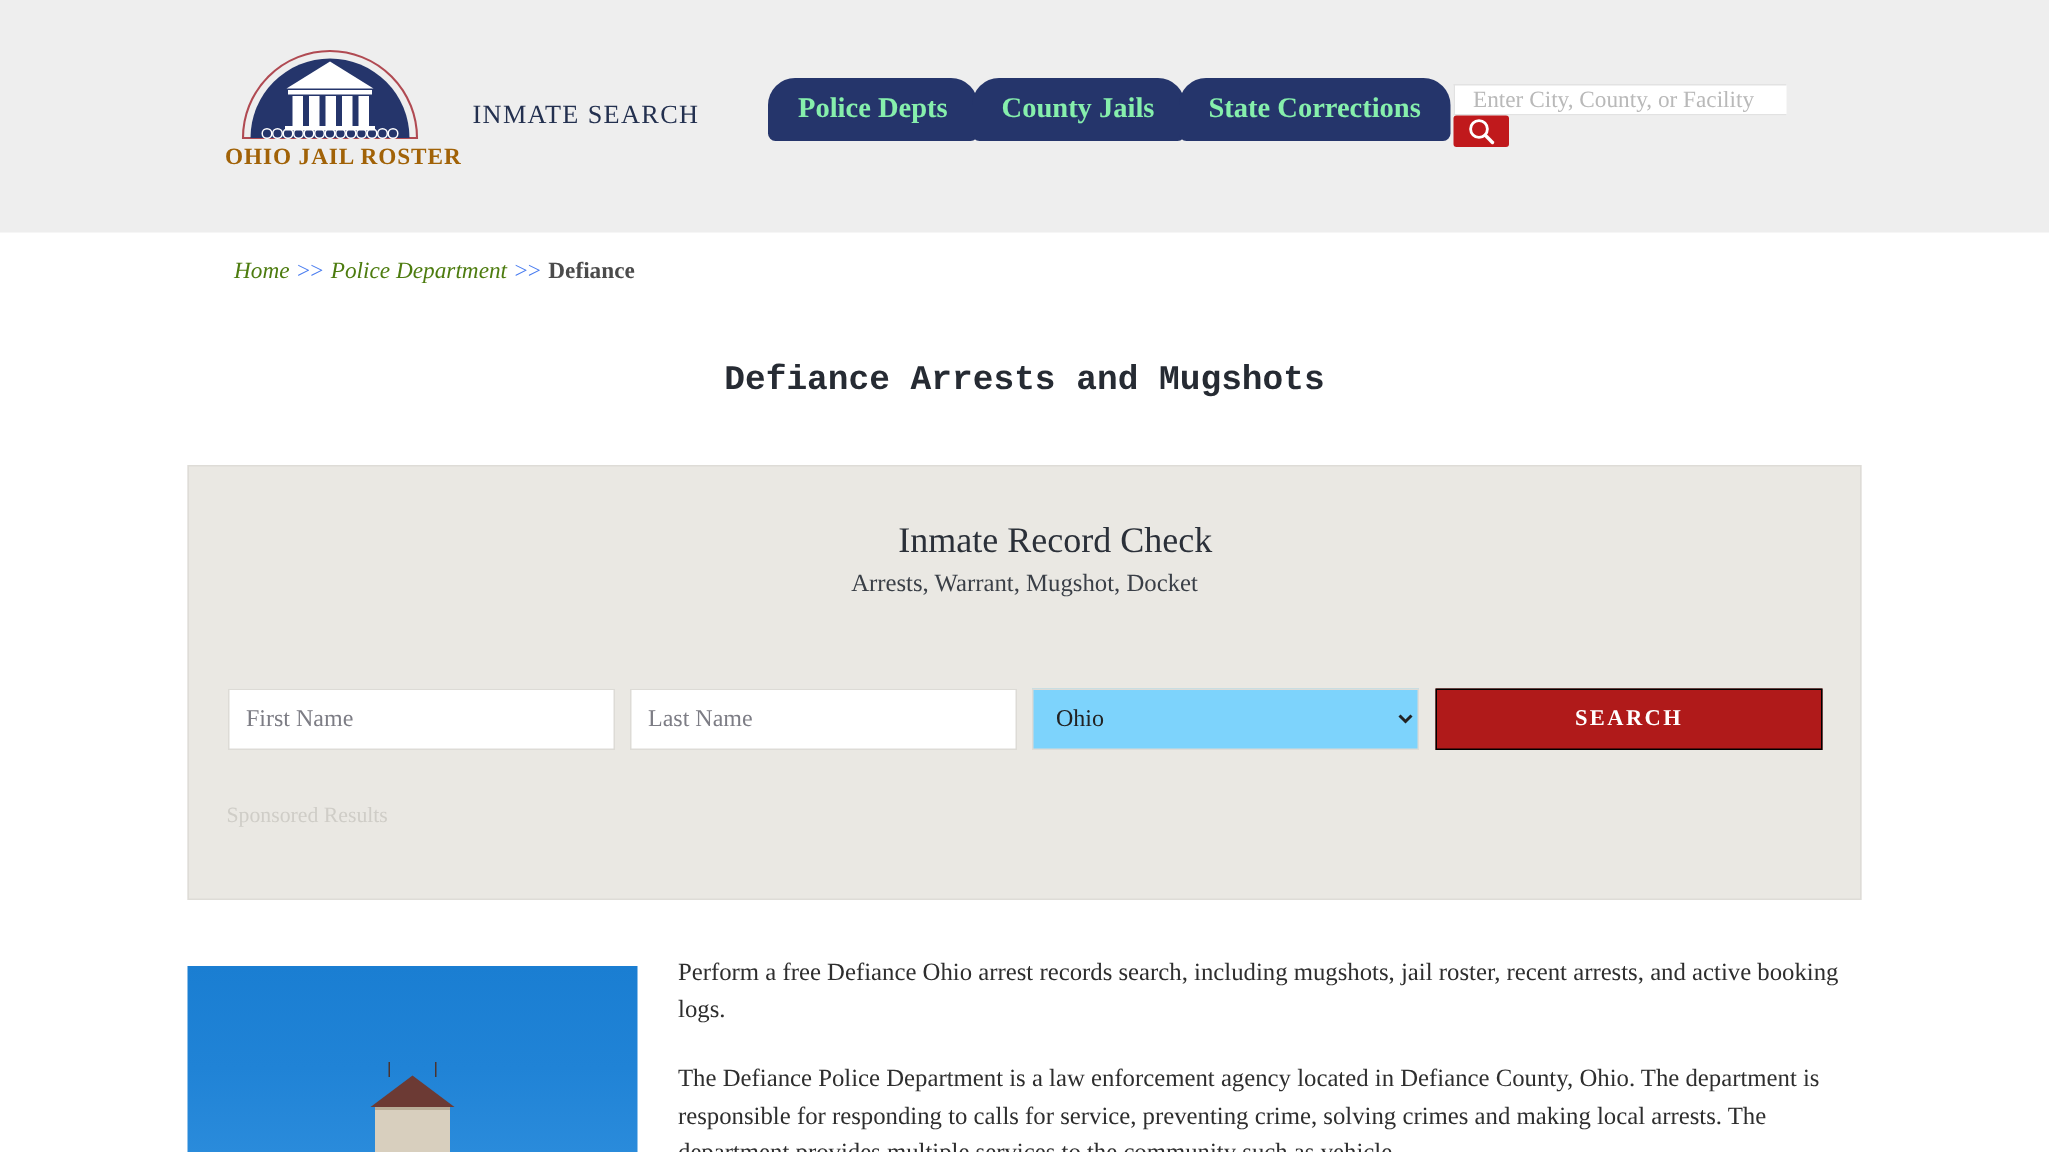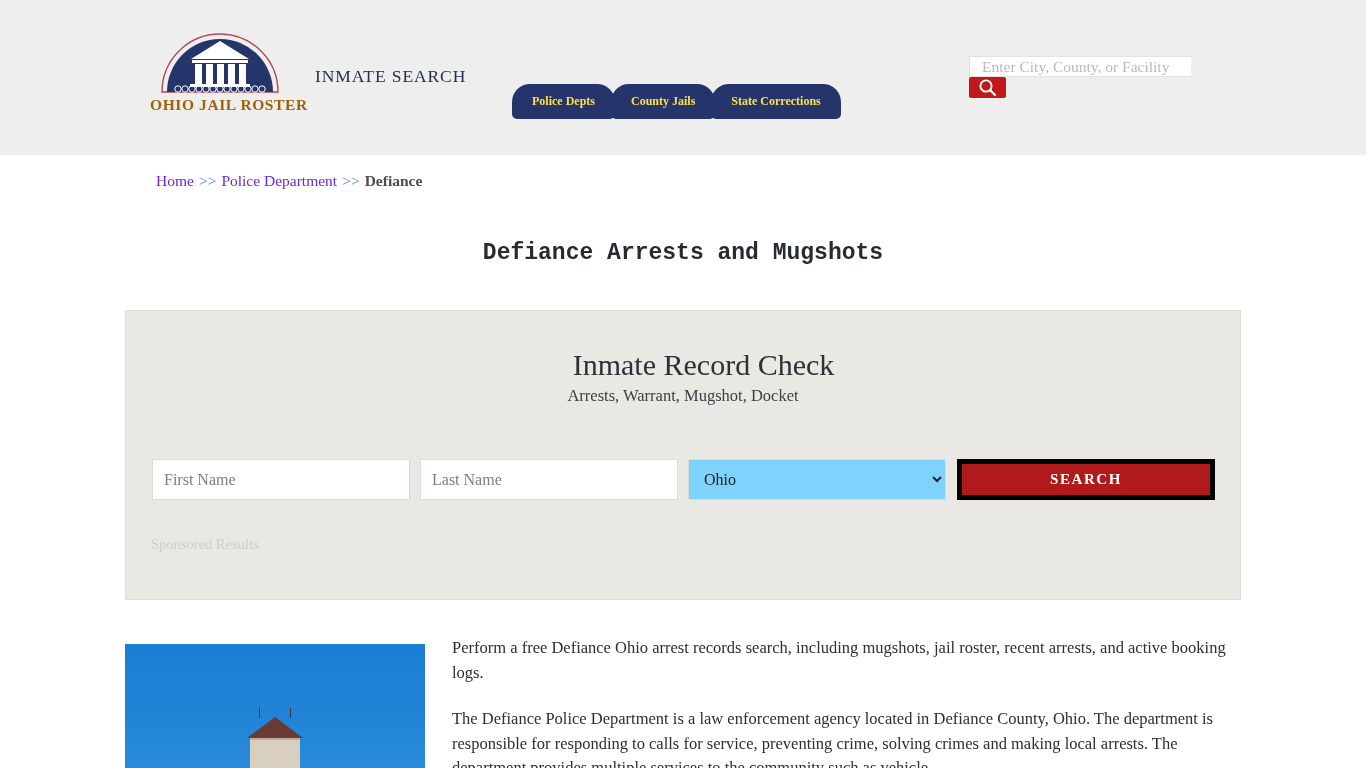--- a/index.html
+++ b/index.html
@@ -53,31 +53,30 @@
   }
   
   #nav-tabs {
     position: absolute;
     left: 512px; top: 52px;
     display: flex;
     align-items: flex-end;
   }
   .nav-tab {
     background: #25356b;
-    color: #fde047;
-    font-family: "Liberation Serif", serif;
-    font-size: 12px;
+    color: #86efac;
+    font-family: "Liberation Serif", serif;
+    font-size: 19px;
     font-weight: 700;
     padding: 11px 20px 12px 20px;
     border-radius: 18px 18px 5px 5px;
     margin-right: -4px;
     white-space: nowrap;
     cursor: pointer;
     line-height: 1;
-    margin-top: 32px;
   }
   .nav-tab:last-child { margin-right: 0; }
 
   
   #header-search {
     position: absolute;
     left: 969px; top: 56px;
     display: flex;
     height: 42px;
     flex-direction: column;
@@ -108,23 +107,24 @@
 
   
   #breadcrumb {
     position: absolute;
     left: 156px; top: 172px;
     font-family: "Liberation Serif", serif;
     font-size: 15.5px;
     color: #555;
   }
   #breadcrumb a {
-    color: #6d28d9;
+    color: #4d7c0f;
     text-decoration: none;
     cursor: pointer;
+    font-style: italic;
   }
   #breadcrumb .sep { color: #4a7df0; margin: 0 5px; }
   #breadcrumb .current { color: #4b4b4b; font-weight: 700; }
 
   
   #page-title {
     position: absolute;
     left: 0; top: 225px;
     width: 1366px;
     text-align: center;
@@ -139,21 +139,21 @@
     position: absolute;
     left: 125px; top: 310px;
     width: 1116px; height: 290px;
     background: #eae8e3;
     border: 1px solid #dedcd7;
   }
   #card-title {
     margin-top: 37px;
     text-align: center;
     font-family: "Liberation Serif", serif;
-    font-size: 30px;
+    font-size: 24px;
     color: #2b3039;
     margin-left: 41px;
   }
   #card-subtitle {
     margin-top: 4px;
     text-align: center;
     font-family: "Liberation Serif", serif;
     font-size: 16.5px;
     color: #3a3f47;
   }
@@ -185,21 +185,21 @@
     font-family: "Liberation Serif", serif;
     font-size: 16px;
     color: #222;
     padding: 0 11px;
   }
   #search-submit {
     margin-left: 11px;
     width: 258px;
     height: 41px;
     background: #b01a1a;
-    border: 5px solid #000000;
+    border: 1px solid #000000;
     color: #ffffff;
     font-family: "Liberation Serif", serif;
     font-size: 15px;
     font-weight: 700;
     letter-spacing: 1.6px;
     cursor: pointer;
   }
   #sponsored-label {
     position: absolute;
     left: 151px; top: 536px;

